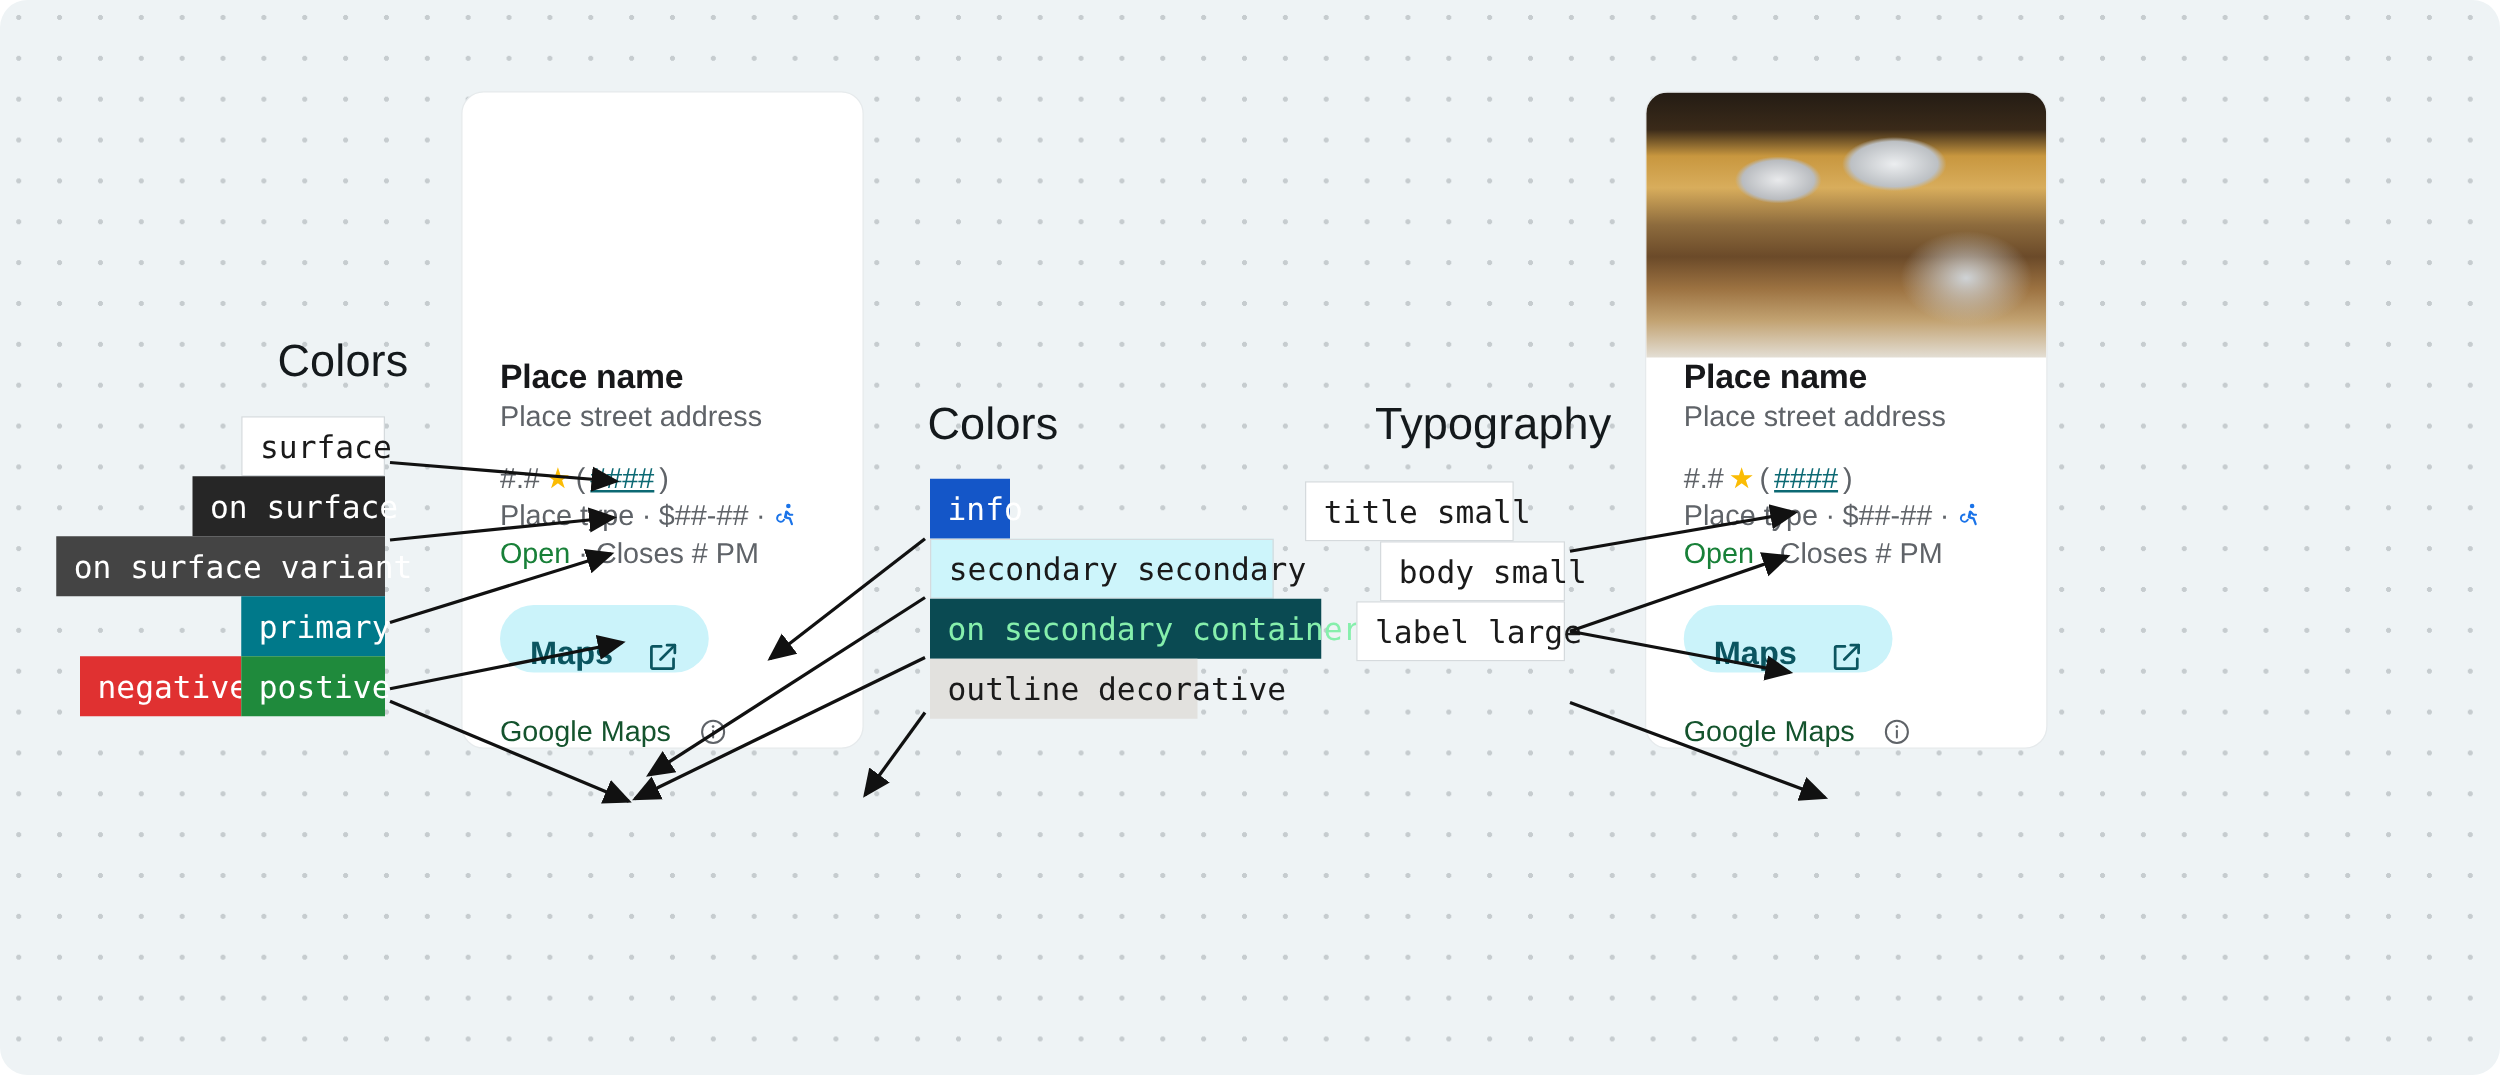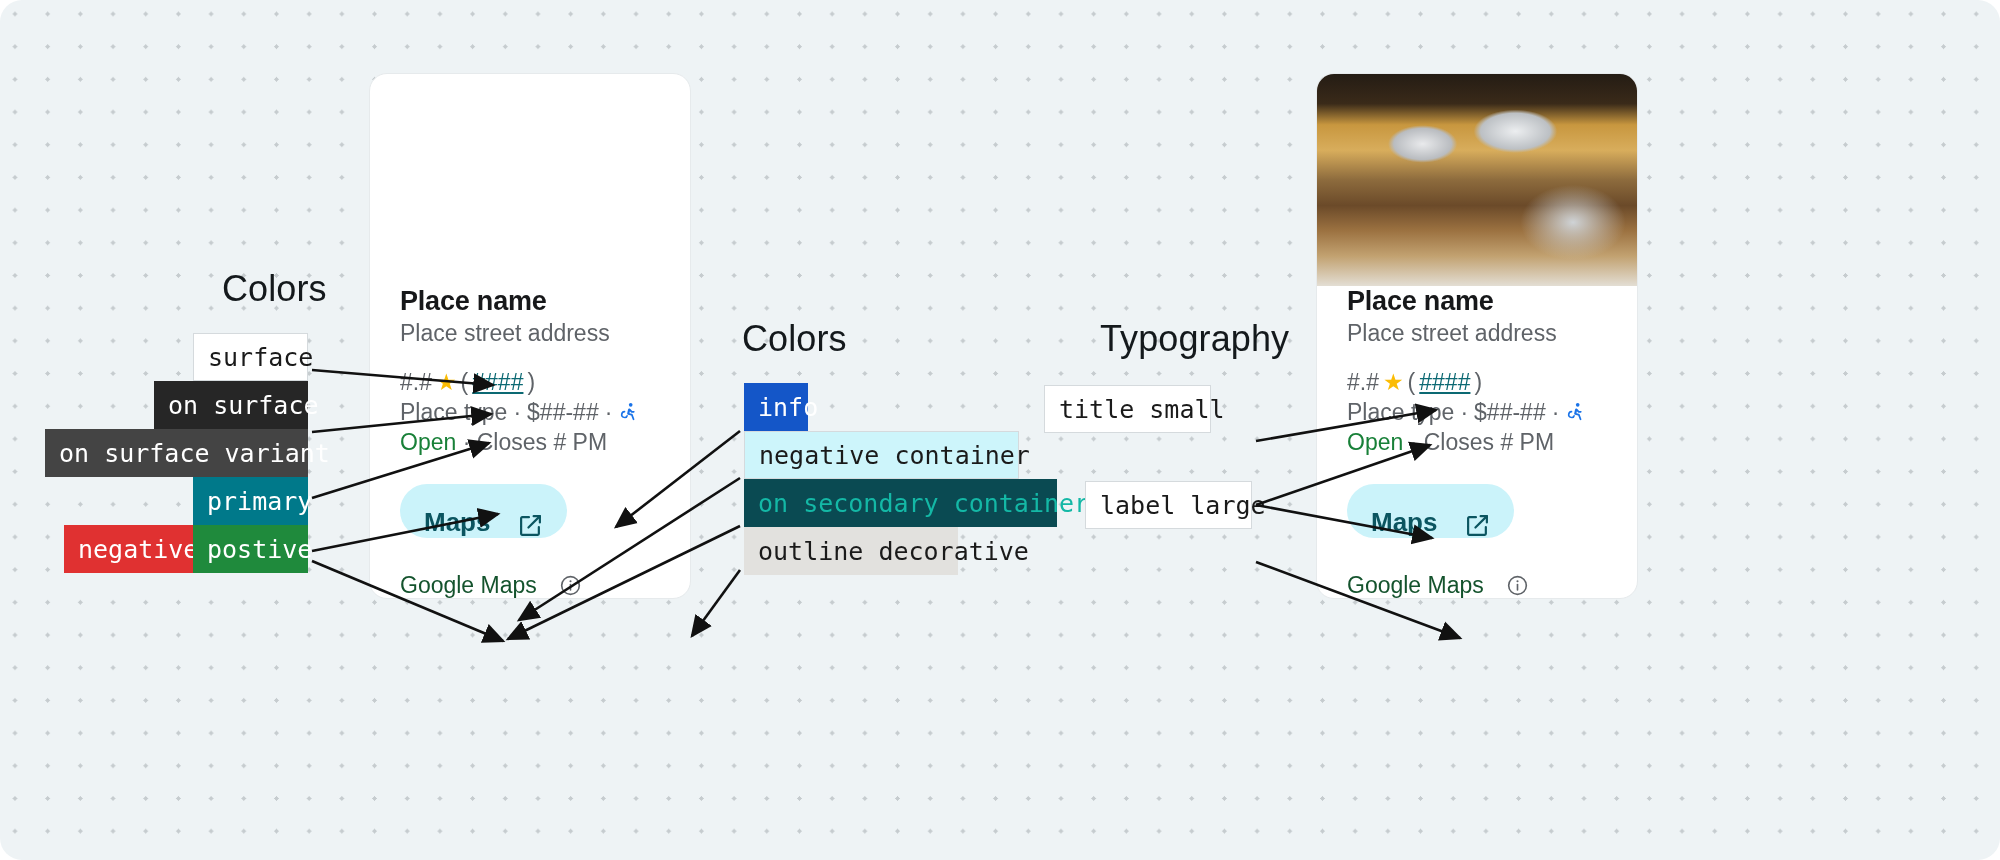--- a/index.html
+++ b/index.html
@@ -199,31 +199,34 @@
     <span>negative</span>
   </div>
   <div class="chip" style="left:193px;top:525px;width:115px;background:#1f8a3c;color:#ffffff;">
     <span>postive</span>
   </div>
 
   <div class="chip" style="left:744px;top:383px;width:64px;background:#1456c8;color:#ffffff;">
     <span>info</span>
   </div>
   <div class="chip outlined" style="left:744px;top:431px;width:275px;background:#cdf5fb;color:#1a1a1a;">
-    <span>negative container</span>
-  </div>
-  <div class="chip" style="left:744px;top:479px;width:313px;background:#0a4a52;color:#14b8a6;">
+    <span>secondary secondary</span>
+  </div>
+  <div class="chip" style="left:744px;top:479px;width:313px;background:#0a4a52;color:#86efac;">
     <span>on secondary container</span>
   </div>
   <div class="chip" style="left:744px;top:527px;width:214px;background:#e2e1de;color:#1a1a1a;">
     <span>outline decorative</span>
   </div>
 
   <div class="chip outlined" style="left:1044px;top:385px;width:167px;background:#ffffff;color:#1a1a1a;">
     <span>title small</span>
+  </div>
+  <div class="chip outlined" style="left:1104px;top:433px;width:148px;background:#ffffff;color:#1a1a1a;">
+    <span>body small</span>
   </div>
   <div class="chip outlined" style="left:1085px;top:481px;width:167px;background:#ffffff;color:#1a1a1a;">
     <span>label large</span>
   </div>
 
   <div class="card" style="left:369px;top:73px;width:322px;height:526px;">
 
     <div class="card-photo photo-bakery" style="height:212px;"></div>
 
     <div class="card-body">

